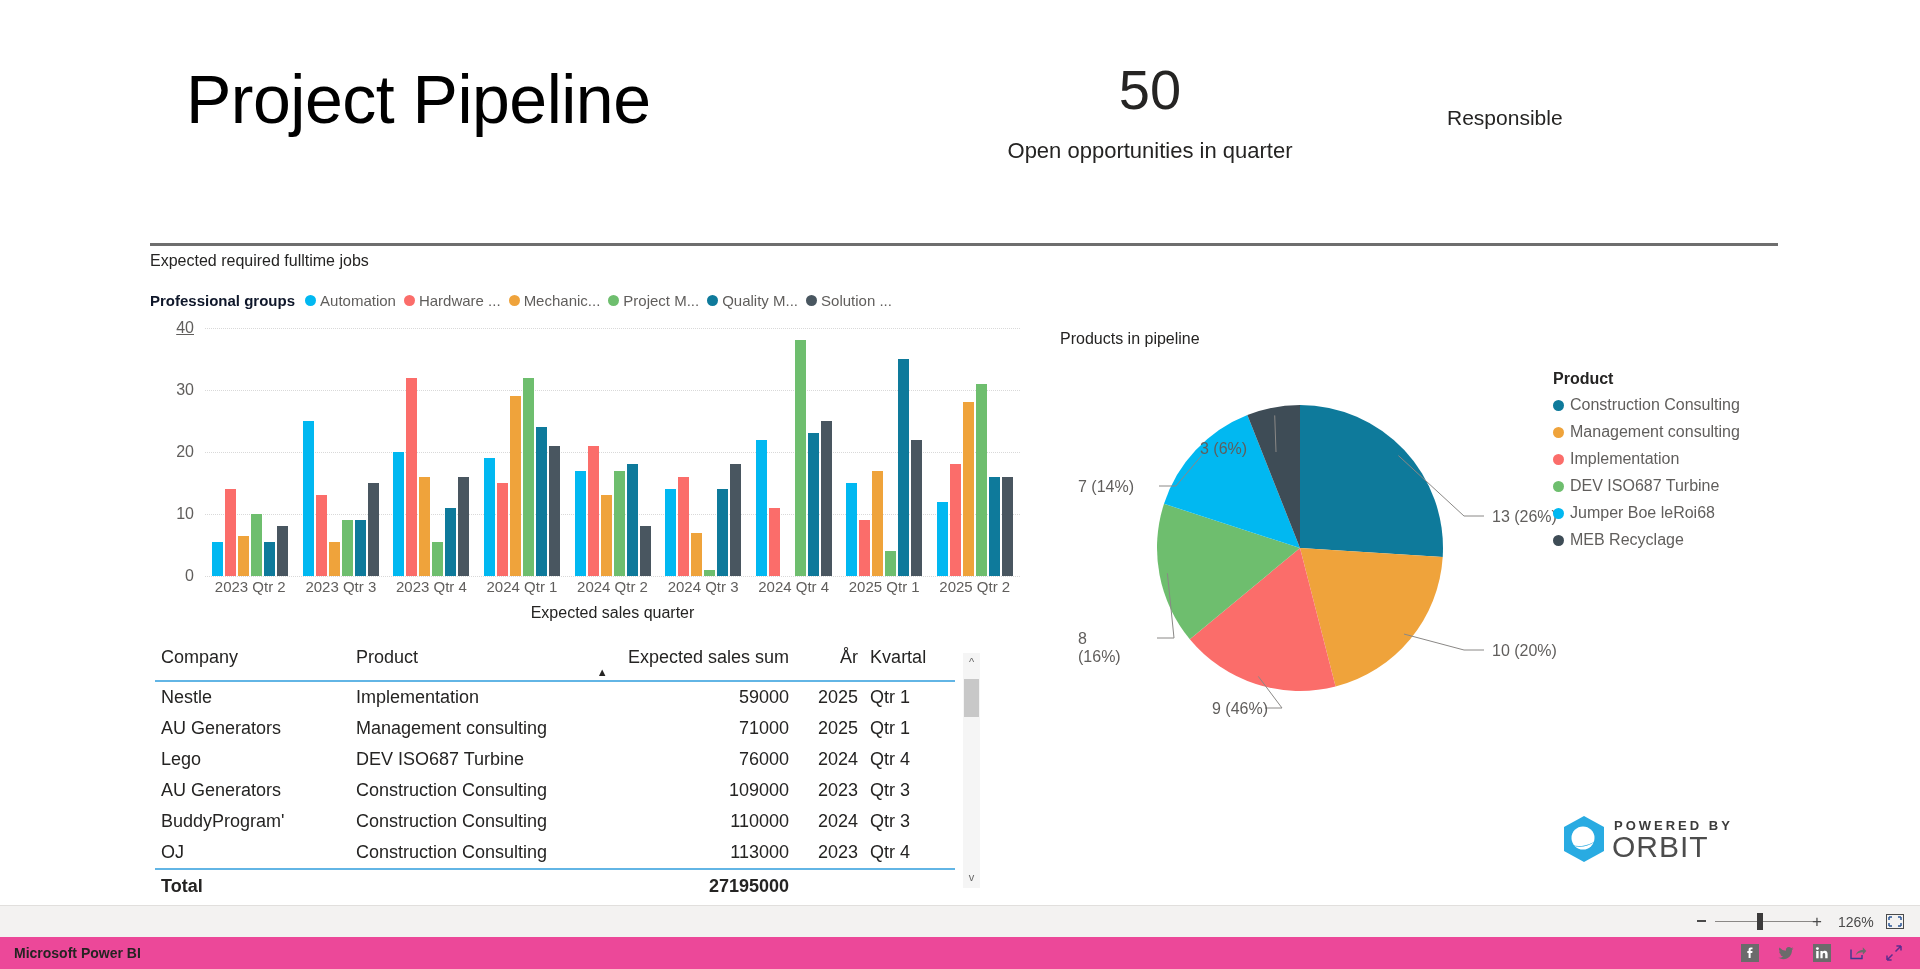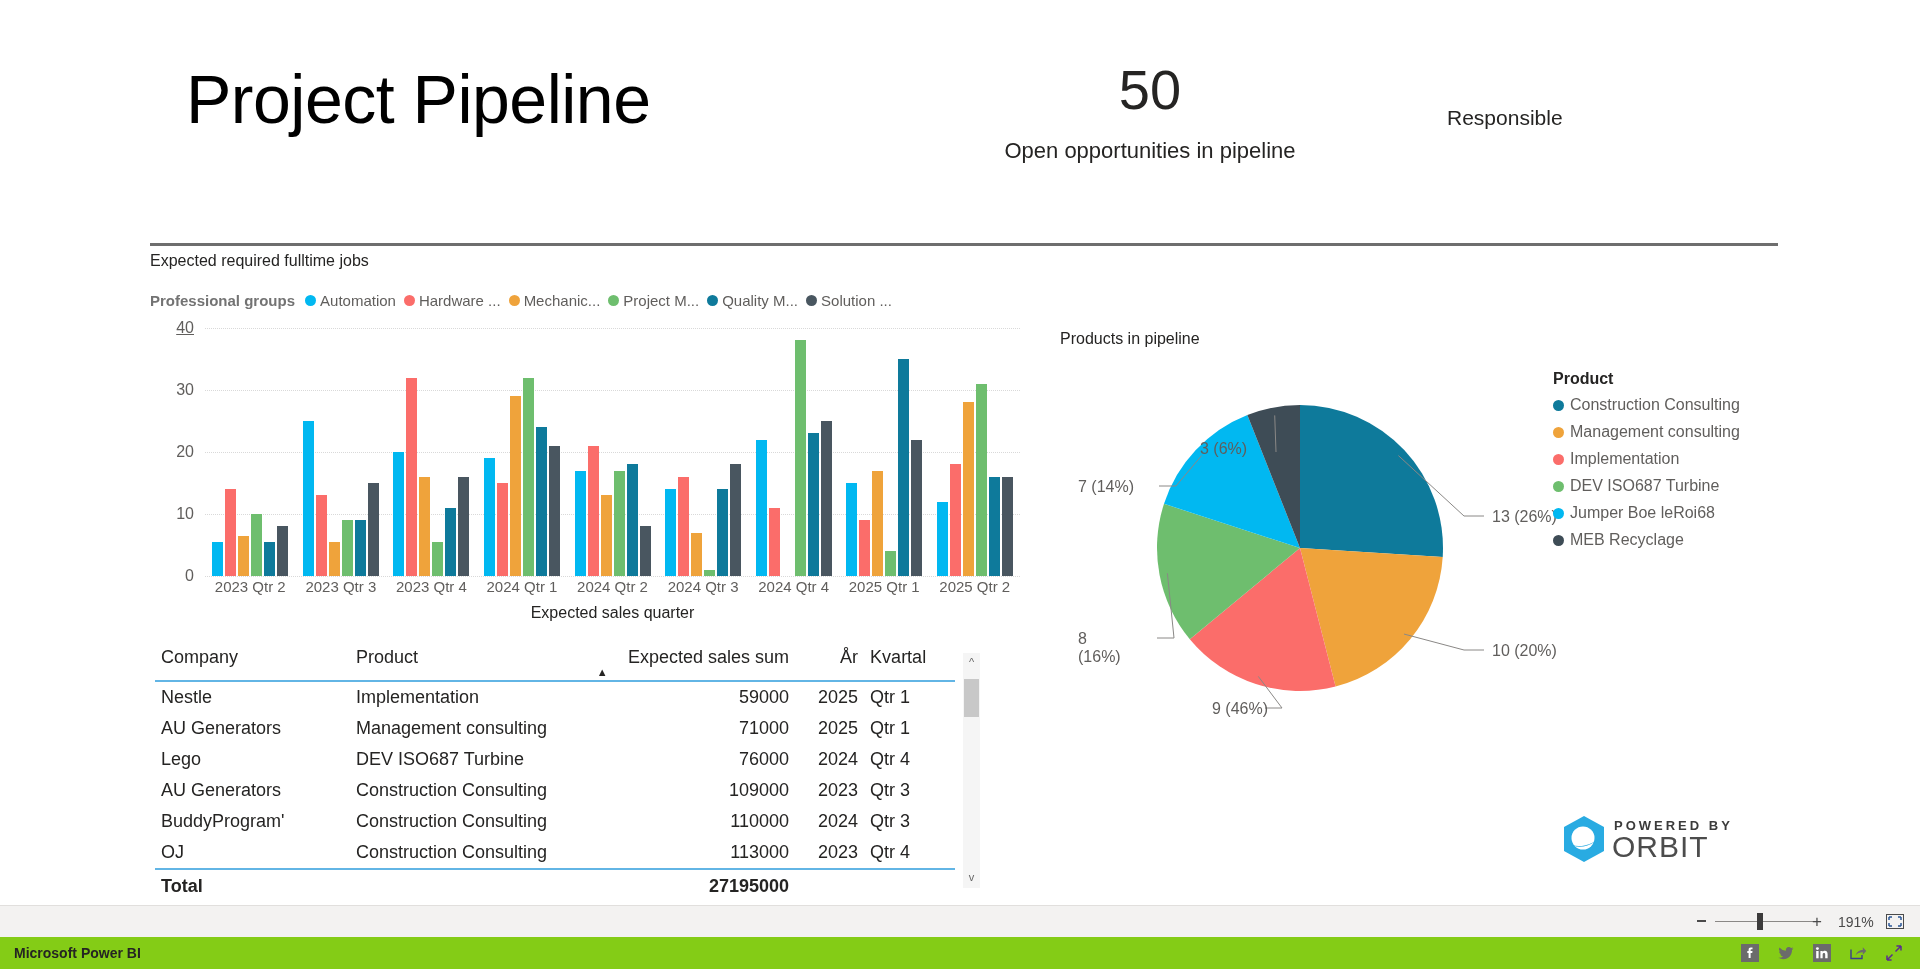--- a/index.html
+++ b/index.html
@@ -52,21 +52,21 @@
     width: 1628px; height: 3px; background: #6e6e6e;
   }
 
   
   .bar-card { position: absolute; left: 150px; top: 252px; width: 880px; height: 370px; }
   .card-title { font-size: 16px; color: #252423; }
   .legend-row {
     position: absolute; left: 0; top: 40px;
     display: flex; align-items: center; white-space: nowrap;
   }
-  .legend-caption { font-size: 15px; font-weight: bold; color: #737373; margin-right: 10px; }
+  .legend-caption { font-size: 15px; font-weight: bold; color: #0f172a; margin-right: 10px; }
   .legend-item { display: flex; align-items: center; margin-right: 8px; font-size: 15px; color: #605e5c; }
   .legend-dot { width: 11px; height: 11px; border-radius: 50%; margin-right: 4px; flex: none; }
 
   .plot {
     position: absolute; left: 10px; top: 76px;
     width: 860px; height: 265px;
   }
   .y-axis { position: absolute; left: 0; top: 0; width: 42px; height: 248px; }
   .y-tick {
     position: absolute; right: 8px; font-size: 16px; color: #605e5c;
@@ -150,34 +150,34 @@
   }
   .zoom-minus { position: absolute; left: 1697px; top: 14px; width: 9px; height: 2px; background: #4a4a4a; }
   .zoom-track { position: absolute; left: 1715px; top: 15px; width: 100px; height: 1px; background: #8a8886; }
   .zoom-thumb { position: absolute; left: 1757px; top: 7px; width: 6px; height: 17px; background: #3b3b3b; }
   .zoom-plus { position: absolute; left: 1812px; top: 7px; font-size: 17px; color: #4a4a4a; line-height: 17px; }
   .zoom-pct { position: absolute; left: 1838px; top: 8px; font-size: 14px; color: #4a4a4a; }
   .fit-icon { position: absolute; left: 1886px; top: 8px; width: 18px; height: 15px; }
 
   #statusbar {
     position: absolute; left: 0; top: 937px; width: 1920px; height: 32px;
-    background: #84cc16;
+    background: #ec4899;
   }
   .status-text { position: absolute; left: 14px; top: 8px; font-size: 14px; font-weight: bold; color: #252423; }
   .social { position: absolute; top: 7px; width: 18px; height: 18px; }
 </style>
 </head>
 <body>
 
 <div id="report">
 
   <div class="page-title">Project Pipeline</div>
 
   <div class="kpi-value">50</div>
-  <div class="kpi-label">Open opportunities in pipeline</div>
+  <div class="kpi-label">Open opportunities in quarter</div>
 
   <div class="slicer-title">Responsible</div>
 
   <div class="divider"></div>
 
   <div class="bar-card">
     <div class="card-title">Expected required fulltime jobs</div>
 
     <div class="legend-row">
       <span class="legend-caption">Professional groups</span>
@@ -470,21 +470,21 @@
     <div class="orbit-powered">POWERED BY</div>
     <div class="orbit-word">ORBIT</div>
   </div>
 </div>
 
 <div id="zoombar">
   <div class="zoom-minus"></div>
   <div class="zoom-track"></div>
   <div class="zoom-thumb"></div>
   <div class="zoom-plus">+</div>
-  <div class="zoom-pct">191%</div>
+  <div class="zoom-pct">126%</div>
   <svg class="fit-icon" viewBox="0 0 18 15">
     <rect x="0.5" y="0.5" width="17" height="14" fill="none" stroke="#4a4a4a"></rect>
     <path d="M3 3 L3 6 M3 3 L6 3 M15 3 L12 3 M15 3 L15 6 M3 12 L3 9 M3 12 L6 12 M15 12 L12 12 M15 12 L15 9" fill="none" stroke="#2b5797" stroke-width="1.5"></path>
   </svg>
 </div>
 
 <div id="statusbar">
   <div class="status-text">Microsoft Power BI</div>
 
   <svg class="social" style="left:1741px" viewBox="0 0 18 18">

